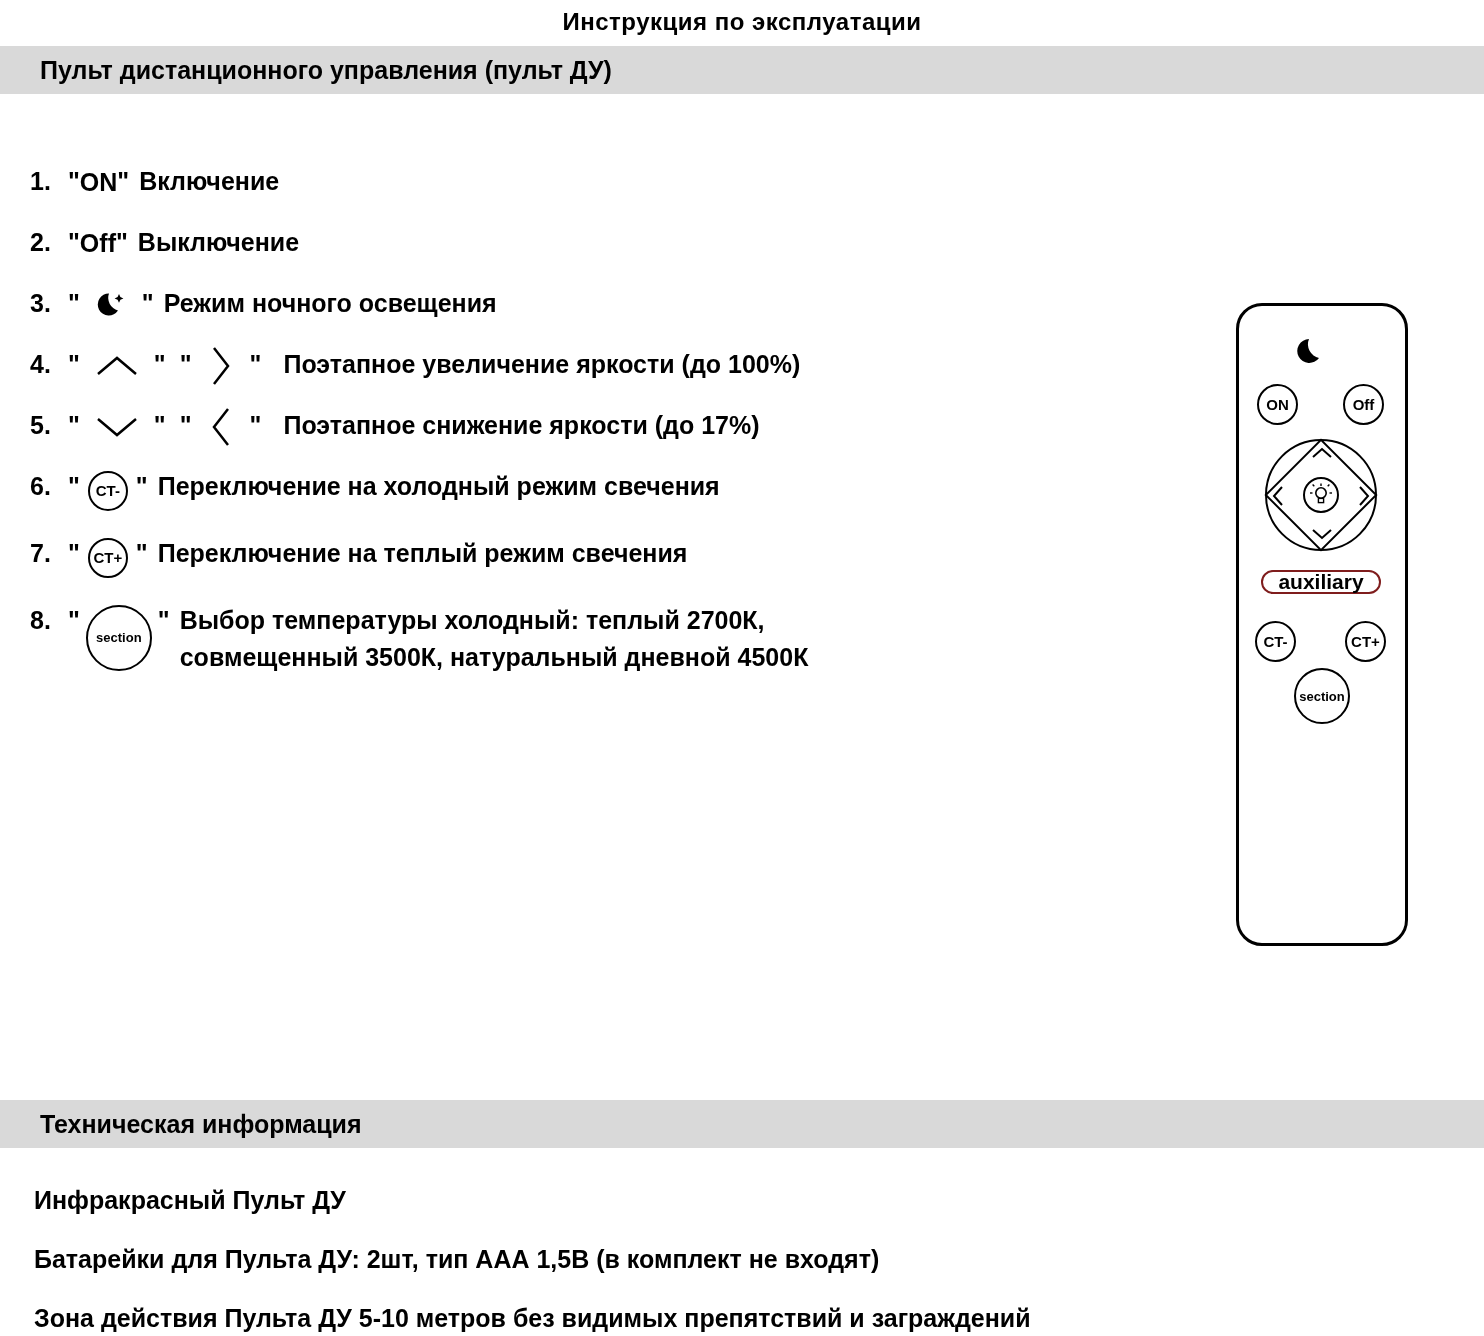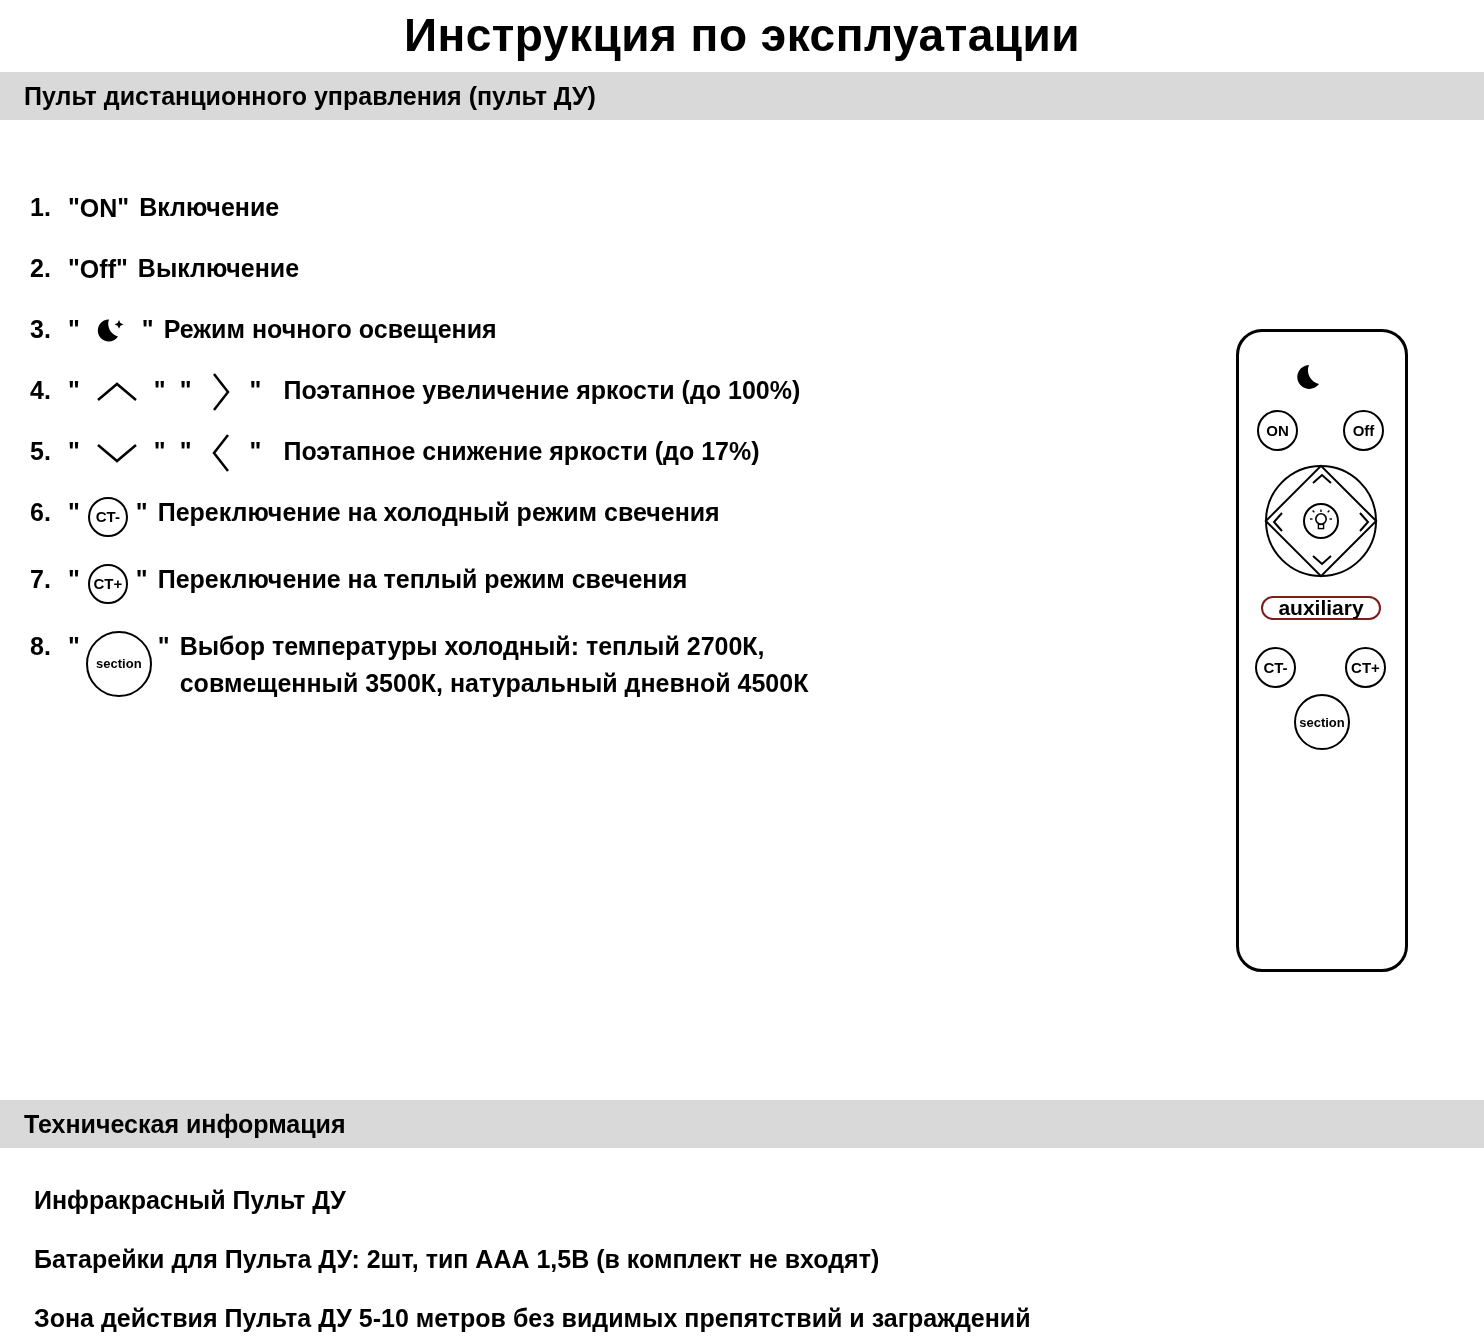--- a/index.html
+++ b/index.html
@@ -11,33 +11,33 @@
     width: 1484px;
     height: 1336px;
     font-family: "Liberation Sans", sans-serif;
     color: #000000;
     position: relative;
     overflow: hidden;
   }
 
   .page-title {
     text-align: center;
-    font-size: 46px;
+    font-size: 24px;
     font-weight: bold;
     letter-spacing: 0.5px;
     padding-top: 8px;
     padding-bottom: 10px;
   }
 
   .section-bar {
     background: #d9d9d9;
     height: 48px;
     display: flex;
     align-items: center;
-    padding-left: 24px;
+    padding-left: 40px;
     box-sizing: border-box;
   }
   .section-bar .section-label {
     font-size: 25px;
     font-weight: bold;
   }
 
   .remote-section {
     position: relative;
     height: 900px;

